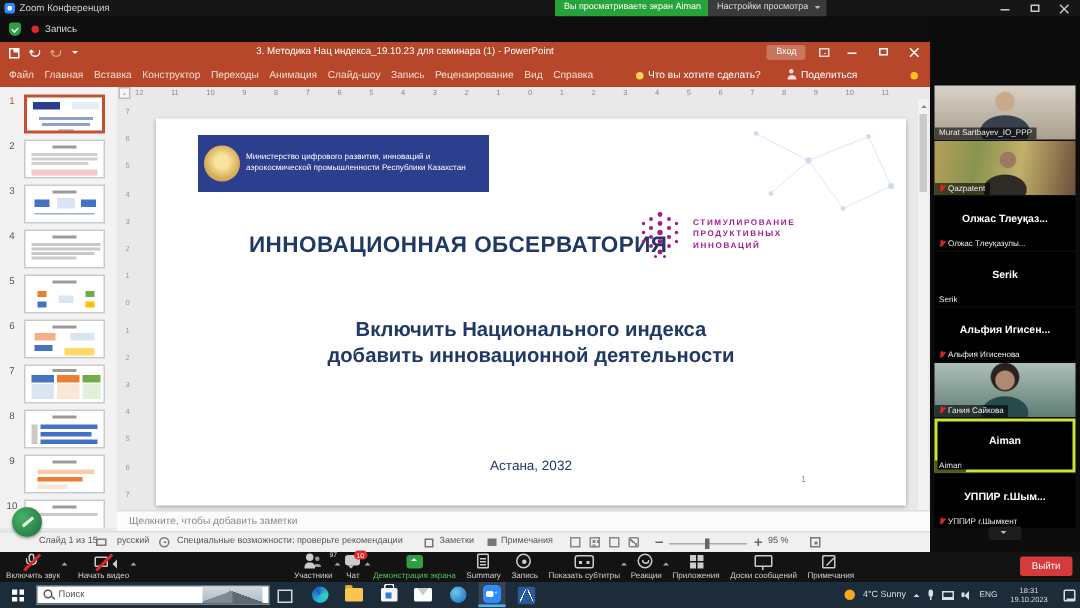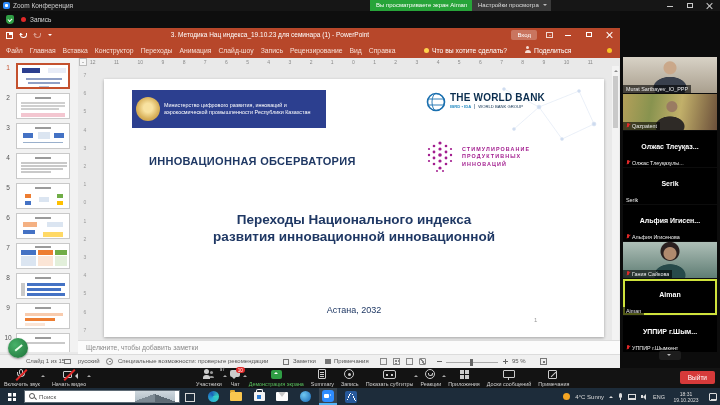--- a/index.html
+++ b/index.html
@@ -89,21 +89,21 @@
   .slide{position:absolute;left:14px;top:13px;width:500px;height:258px;background:#fff;box-shadow:0 1px 3px rgba(0,0,0,.3)}
   .net-pattern{position:absolute;right:0;top:0;opacity:.5}
   .ministry{position:absolute;left:28px;top:11px;width:194px;height:38px;background:#2c3f8f;display:flex;align-items:center;padding:2px 4px;gap:4px}
   .emblem{width:24px;height:24px;border-radius:50%;background:radial-gradient(circle at 50% 45%,#f8e2a0 25%,#d9b25c 60%,#b98d35 100%);flex:none}
   .ministry .mtext{font-size:5.4px;line-height:6.6px;color:#fff}
   .wb{position:absolute;left:322px;top:13px;display:flex;align-items:flex-start;gap:4px}
   .wb .wbtext .wbt{font-size:10px;font-weight:bold;color:#0b2e4f;letter-spacing:.2px;white-space:nowrap}
   .wb .wbsub{display:flex;gap:3px;align-items:center;margin-top:1px}
   .wb .wbsub .s1{font-size:4.2px;color:#2b8fc4;font-weight:bold}
   .wb .wbsub .s2{font-size:4.2px;color:#0b2e4f;border-left:1px solid #9ab;padding-left:3px}
-  .obs{position:absolute;left:45px;top:76px;font-size:11px;font-weight:bold;color:#1f3864;letter-spacing:.3px}
+  .obs{position:absolute;left:62px;top:76px;font-size:15px;font-weight:bold;color:#1f3864;letter-spacing:.3px}
   .spi{position:absolute;left:320px;top:60px;display:flex;gap:6px;align-items:center}
   .spi .spitext div{font-size:5.4px;font-weight:bold;color:#a21c8e;letter-spacing:1.1px;line-height:7.4px;white-space:nowrap}
   .stitle{position:absolute;left:0;top:132px;width:100%;text-align:center;font-size:13.5px;font-weight:bold;color:#1f3864;line-height:17px}
   .sfooter{position:absolute;left:0;top:226px;width:100%;text-align:center;font-size:9px;color:#1f3864}
   .spage{position:absolute;left:430px;top:238px;font-size:6px;color:#999}
 
   .pscroll{position:absolute;left:612px;top:38px;width:7px;height:274px;background:#f3f3f3}
   .pscroll .sup{position:absolute;left:1.5px;top:2px;border:2px solid transparent;border-bottom-color:#8a8a8a}
   .pscroll .sthumb{position:absolute;left:1px;top:10px;width:5px;height:52px;background:#c9c9c9}
   .pscroll .sgrp{position:absolute;left:0;bottom:2px;width:7px}
@@ -426,33 +426,20 @@
               <circle cx="78" cy="60" r="1.5"></circle>
               <circle cx="30" cy="50" r="1.5"></circle>
           </g>
         </svg>
 
         <div class="ministry">
           <span class="emblem"></span>
           <span class="mtext">Министерство цифрового развития, инноваций и аэрокосмической промышленности Республики Казахстан</span>
         </div>
 
-        <div class="wb">
-          <svg width="20" height="20" viewBox="0 0 20 20">
-            <circle cx="10" cy="10" r="8.5" fill="none" stroke="#1a6faf" stroke-width="1.6"></circle>
-            <path d="M10 1.5 A 8.5 8.5 0 0 1 10 18.5 M10 1.5 A 4 8.5 0 0 0 10 18.5 M2 7 H18 M2 13 H18" fill="none" stroke="#1a6faf" stroke-width="0.9"></path>
-          </svg>
-          <span class="wbtext">
-            <div class="wbt">THE WORLD BANK</div>
-            <div class="wbsub">
-              <span class="s1">IBRD • IDA</span>
-              <span class="s2">WORLD BANK GROUP</span>
-            </div>
-          </span>
-        </div>
 
         <div class="obs">ИННОВАЦИОННАЯ ОБСЕРВАТОРИЯ</div>
 
         <div class="spi">
           <svg width="32" height="36" viewBox="0 0 32 36">
             <g fill="#a21c8e">
               <circle cx="16" cy="4" r="1.6"></circle>
                 <circle cx="10" cy="7" r="1.3"></circle>
                 <circle cx="22" cy="7" r="1.3"></circle>
               <circle cx="5" cy="10" r="1.1"></circle>
@@ -476,22 +463,22 @@
             </g>
           </svg>
           <span class="spitext">
             <div>СТИМУЛИРОВАНИЕ</div>
             <div>ПРОДУКТИВНЫХ</div>
             <div>ИННОВАЦИЙ</div>
           </span>
         </div>
 
         <div class="stitle">
-          <div>Переходы Национального индекса</div>
-          <div>развития инновационной инновационной</div>
+          <div>Включить Национального индекса</div>
+          <div>добавить инновационной деятельности</div>
         </div>
 
         <div class="sfooter">Астана, 2032</div>
         <div class="spage">1</div>
       </div>
     </div>
 
     <div class="pscroll">
       <i class="sup"></i>
       <i class="sthumb"></i>

